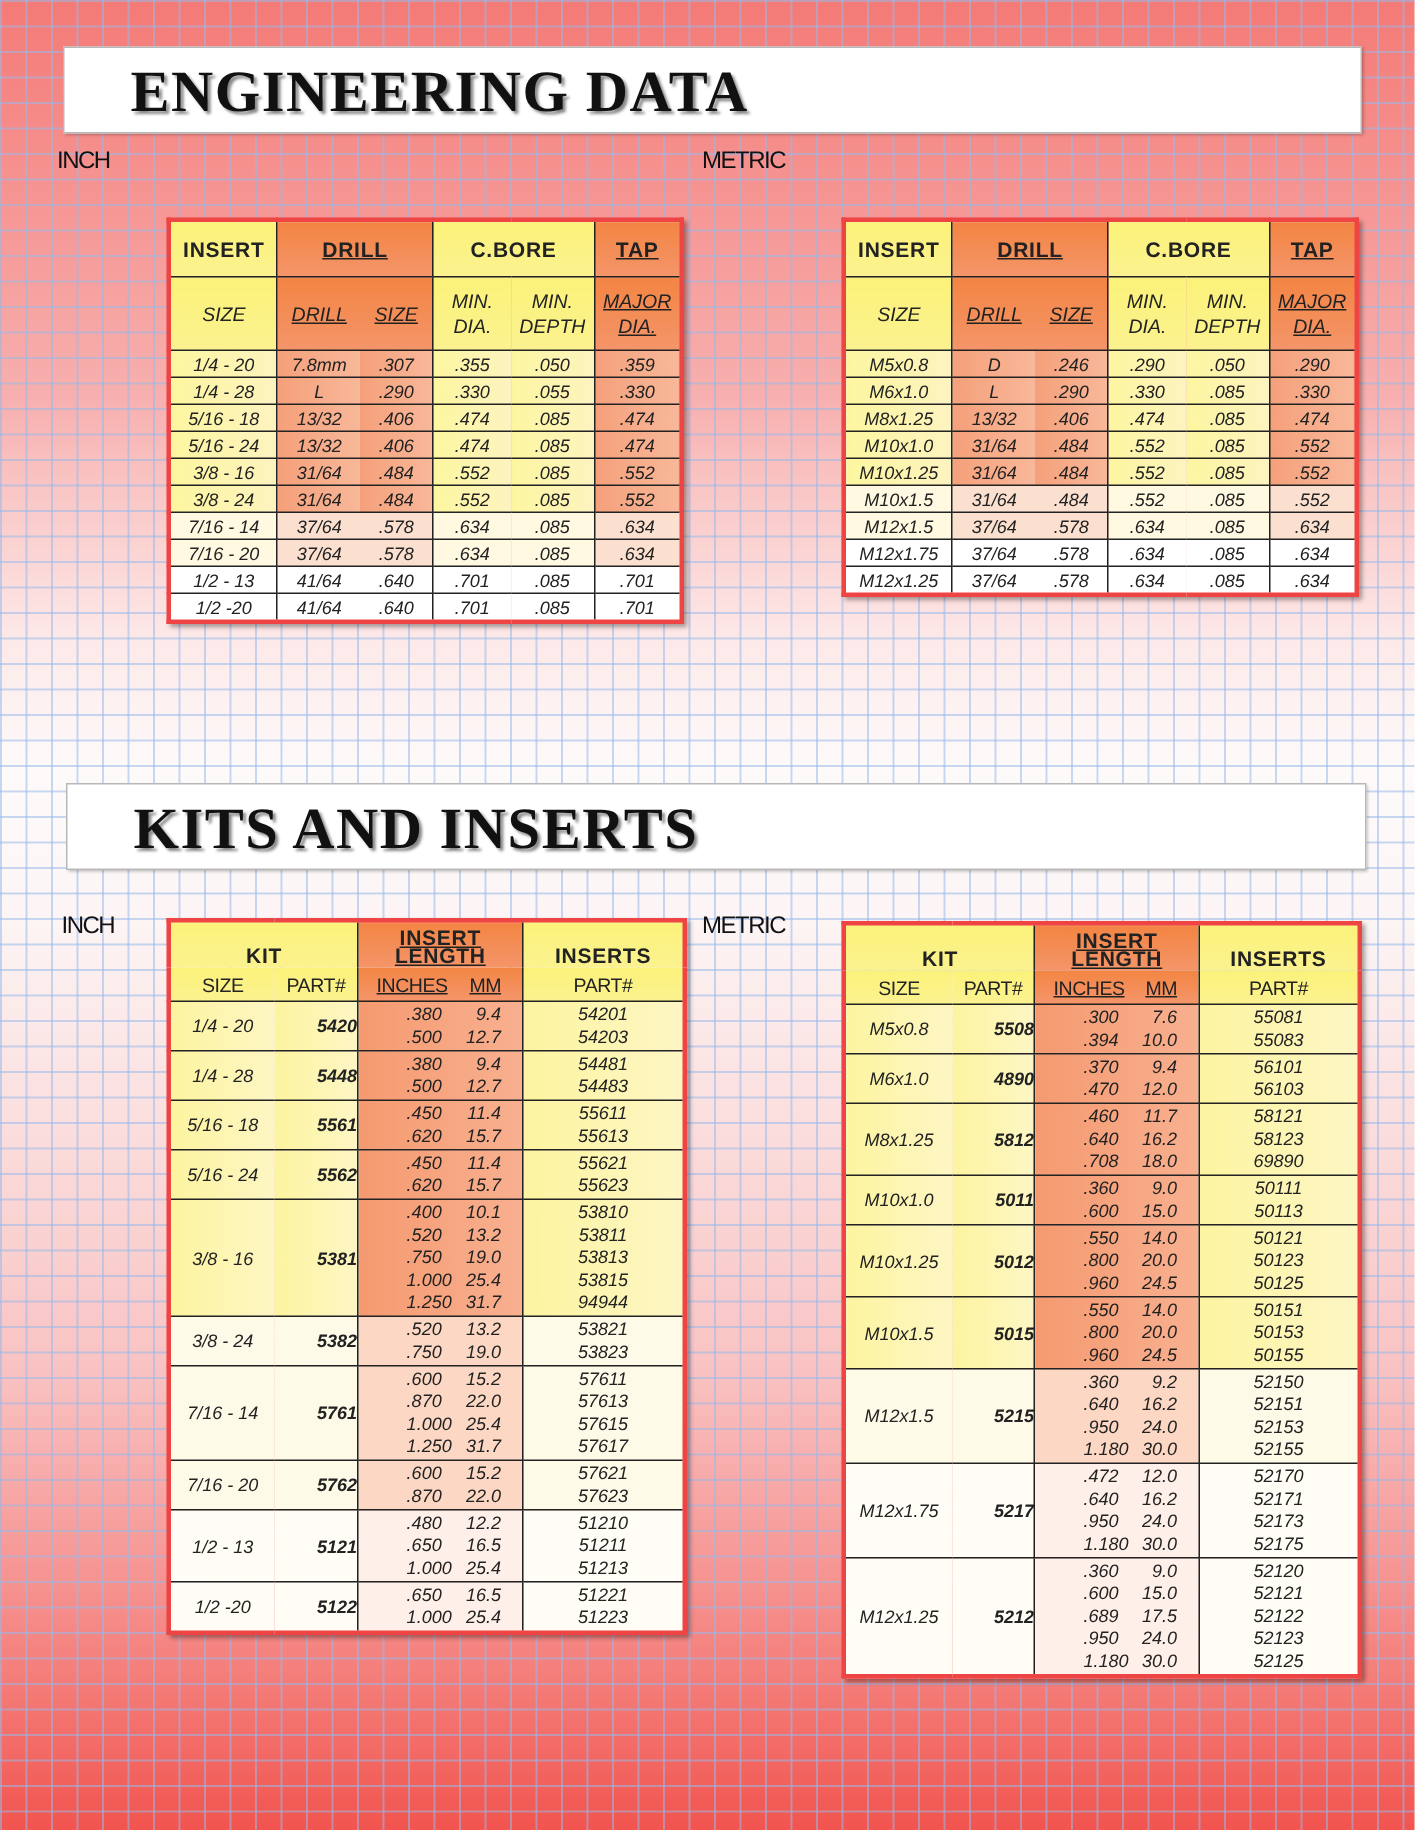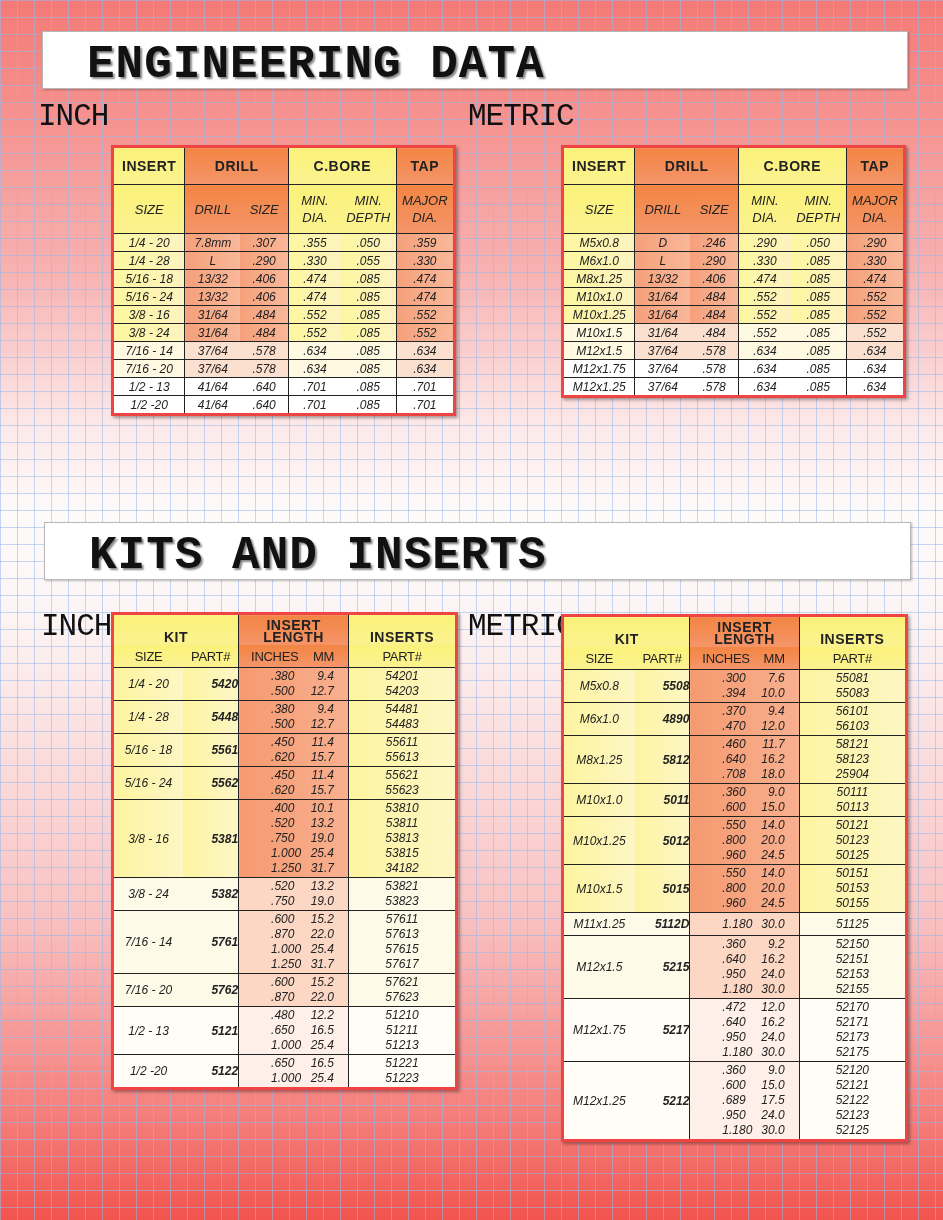--- a/index.html
+++ b/index.html
@@ -9,38 +9,38 @@
     background:
       linear-gradient(to right, rgba(150,185,235,0.55) 1px, transparent 1px) 0 0/17px 17px,
       linear-gradient(to bottom, rgba(150,185,235,0.55) 1px, transparent 1px) 0 0/17px 17px,
       linear-gradient(to bottom, #f47a76 0%, #f7b1b0 22%, #fde9e9 35%, #fefafa 42%, #fdf5f5 50%, #f9c2c2 75%, #f47c78 92%, #f2544e 100%);
   }
   .banner {
     position:absolute; background:#fff; border:1px solid #b8b8b8;
     box-shadow:1px 1px 2px rgba(0,0,0,0.25);
   }
   .banner h1 {
-    margin:0; position:absolute; left:44px; font-family:Liberation Mono, monospace;
-    font-weight:900; font-size:46px; letter-spacing:1px; color:#111;
+    margin:0; position:absolute; left:44px; font-family:Liberation Serif, serif;
+    font-weight:900; font-size:39px; letter-spacing:1px; color:#111;
     text-shadow:2px 2px 2px #888;
   }
   .unit-label {
-    position:absolute; font-size:31px; color:#111; letter-spacing:-1px;
-    font-family:Liberation Mono, monospace;
+    position:absolute; font-size:16px; color:#111; letter-spacing:-1px;
+    font-family:Liberation Sans, sans-serif;
   }
   table {
     position:absolute; border-collapse:collapse; border:3px solid #ef4444;
     box-shadow:2px 2px 3px rgba(0,0,0,0.35);
     font-family:"Liberation Sans", sans-serif;
   }
   td, th { border:1px solid #222; padding:0; text-align:center; color:#222; }
   th.grp { font-weight:900; font-size:14px; height:36px; letter-spacing:0.5px; }
   th.sub { font-weight:normal; font-style:italic; font-size:13px; height:48px; line-height:17px; }
   .y { background:linear-gradient(to bottom,#fbf27a,#fbf290); }
-  .o { background:linear-gradient(to bottom,#f38543,#f4956a); }
+  .o { background:linear-gradient(to bottom,#f38543,#f4956a);text-decoration:underline; }
   .eng td { font-size:12px; font-style:italic; height:17px; }
   .eng td.cy { background:linear-gradient(to right,#fdf6a0,#fdf3c0); }
   .eng td.co { background:linear-gradient(to right,#f5a07a,#f8b89a); }
   .eng tr.fade td.cy { background:#fef9e0; }
   .eng tr.fade td.co { background:#fbe0d0; }
   .eng tr.white td.cy, .eng tr.white td.co { background:#fff; }
   .eng td.nb-r { border-right:none; }
   .eng td.nb-l { border-left:none; }
   .kit td { font-size:12px; font-style:italic; vertical-align:middle; }
   .kit td.lines { line-height:15px; padding:1px 0; }
@@ -427,21 +427,21 @@
           <div class="pair">
             <span>1.250</span>
             <span>31.7</span>
           </div>
         </td>
       <td class="cy lines">
           <span class="line">53810</span>
           <span class="line">53811</span>
           <span class="line">53813</span>
           <span class="line">53815</span>
-          <span class="line">34182</span>
+          <span class="line">94944</span>
         </td>
     </tr>
     <tr class="pale">
       <td class="cy nb-r">3/8 - 24</td>
         <td class="cy nb-l bold">5382</td>
       <td class="co lines">
           <div class="pair bold">
             <span>.520</span>
             <span>13.2</span>
           </div>
@@ -623,21 +623,21 @@
             <span>16.2</span>
           </div>
           <div class="pair">
             <span>.708</span>
             <span>18.0</span>
           </div>
         </td>
       <td class="cy lines">
           <span class="line">58121</span>
           <span class="line">58123</span>
-          <span class="line">25904</span>
+          <span class="line">69890</span>
         </td>
     </tr>
     <tr>
       <td class="cy nb-r">M10x1.0</td>
         <td class="cy nb-l bold">5011</td>
       <td class="co lines">
           <div class="pair">
             <span>.360</span>
             <span>9.0</span>
           </div>
@@ -688,33 +688,20 @@
           </div>
           <div class="pair">
             <span>.960</span>
             <span>24.5</span>
           </div>
         </td>
       <td class="cy lines">
           <span class="line">50151</span>
           <span class="line">50153</span>
           <span class="line">50155</span>
-        </td>
-    </tr>
-    <tr class="pale">
-      <td class="cy nb-r" style="height:22px">M11x1.25</td>
-        <td class="cy nb-l bold">5112D</td>
-      <td class="co lines">
-          <div class="pair bold">
-            <span>1.180</span>
-            <span>30.0</span>
-          </div>
-        </td>
-      <td class="cy lines">
-          <span class="line">51125</span>
         </td>
     </tr>
     <tr class="pale">
       <td class="cy nb-r">M12x1.5</td>
         <td class="cy nb-l bold">5215</td>
       <td class="co lines">
           <div class="pair">
             <span>.360</span>
             <span>9.2</span>
           </div>

